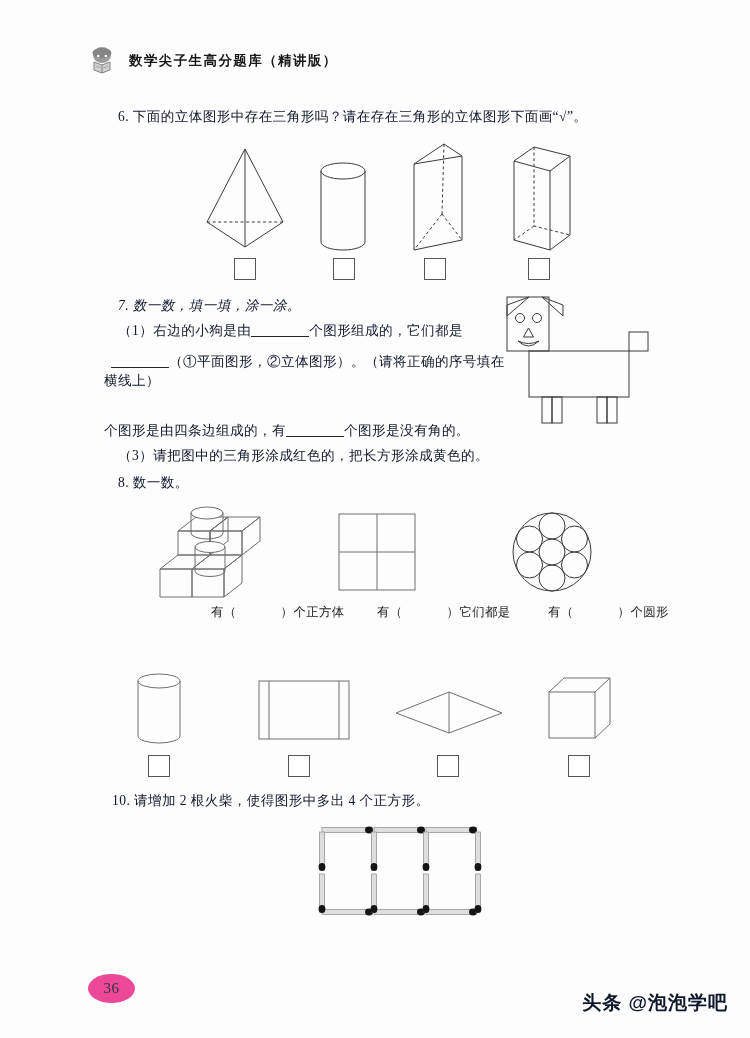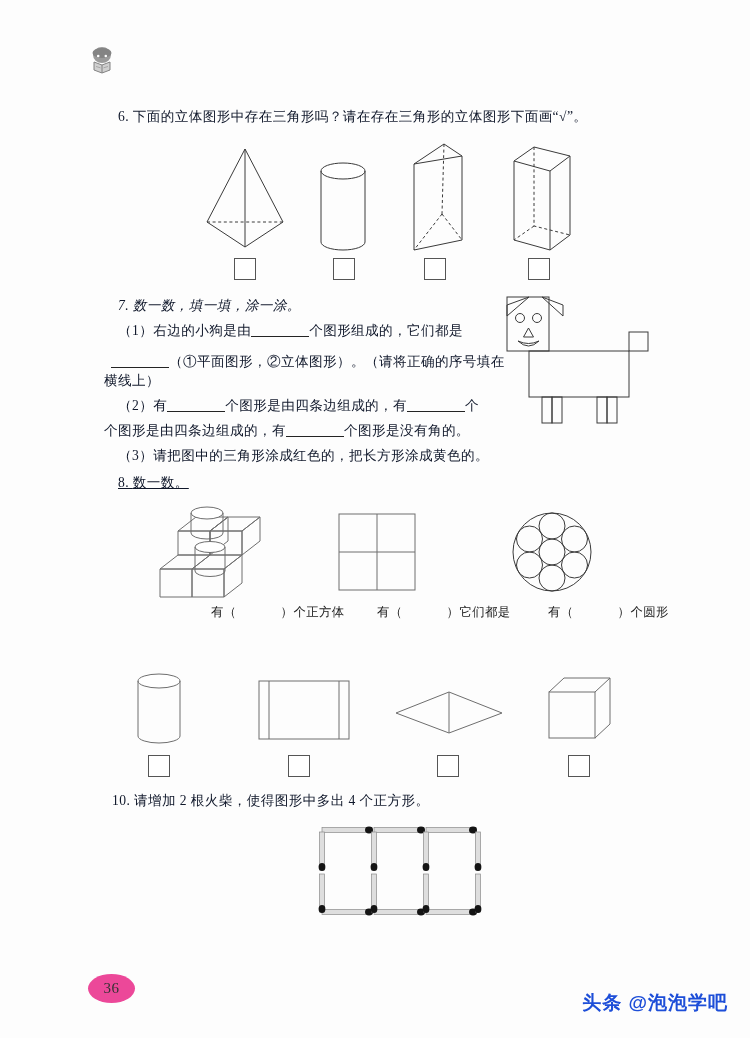--- a/index.html
+++ b/index.html
@@ -104,21 +104,21 @@
     justify-content: center;
     letter-spacing: .5px;
   }
   #watermark {
     position: absolute;
     right: 22px;
     top: 990px;
     font-family: "Liberation Sans", "DejaVu Sans", sans-serif;
     font-size: 19px;
     font-weight: bold;
-    color: #1d4ed8;
+    color: #0f172a;
     letter-spacing: 1px;
     white-space: nowrap;
   }
 </style>
 </head>
 <body>
 
 <div id="page">
 
   <div id="header">
@@ -126,20 +126,21 @@
       <svg width="34" height="34" viewBox="0 0 34 34">
         <ellipse cx="17" cy="11" rx="9" ry="8" fill="#8b8b8b"></ellipse>
         <ellipse cx="17" cy="9" rx="9.5" ry="5" fill="#6f6f6f"></ellipse>
         <circle cx="13.2" cy="12" r="1.3" fill="#ffffff"></circle>
         <circle cx="20.8" cy="12" r="1.3" fill="#ffffff"></circle>
         <path d="M9 18 L17 21 L25 18 L25 26 L17 29 L9 26 Z" fill="#c9c9c9" stroke="#6d6d6d" stroke-width="1"></path>
         <path d="M17 21 L17 29" stroke="#6d6d6d" stroke-width="1"></path>
         <path d="M11 22.5 L15.5 23.8 M18.5 23.8 L23 22.5" stroke="#8d8d8d" stroke-width=".8"></path>
       </svg>
     </span>
+    <span class="title">数学尖子生高分题库（精讲版）</span>
   </div>
 
   <div class="qtext" style="left:118px; top:104px;">
     <span>6.</span>
     <span>下面的立体图形中存在三角形吗？请在存在三角形的立体图形下面画“√”。</span>
   </div>
 
   <div class="fig" style="left:195px; top:145px;">
     <svg width="100" height="110" viewBox="0 0 100 110">
       <path class="stroke" d="M50 4 L12 77 L50 102 L88 77 Z"></path>
@@ -192,23 +193,20 @@
   </div>
 
   <div class="qtext" style="left:111px; top:343px;margin-top:6px;">
     <span class="blank b-long"></span><span>（①平面图形，②立体图形）。（请将正确的序号填在</span>
   </div>
 
   <div class="qtext" style="left:104px; top:368px;">
     <span>横线上）</span>
   </div>
 
-  <div class="qtext" style="left:118px; top:393px;">
-    <span>（2）有</span><span class="blank b-long"></span><span>个图形是由四条边组成的，有</span><span class="blank b-long"></span><span>个</span>
-  </div>
 
   <div class="qtext" style="left:104px; top:418px;">
     <span>个图形是由四条边组成的，有</span><span class="blank b-long"></span><span>个图形是没有角的。</span>
   </div>
 
   <div class="qtext" style="left:118px; top:443px;">
     <span>（3）请把图中的三角形涂成红色的，把长方形涂成黄色的。</span>
   </div>
 
   <div class="fig" style="left:485px; top:288px;">
@@ -231,21 +229,21 @@
 
       <rect class="stroke" x="144" y="44" width="19" height="19"></rect>
 
       <rect class="stroke" x="57" y="109" width="10" height="26"></rect>
       <rect class="stroke" x="67" y="109" width="10" height="26"></rect>
       <rect class="stroke" x="112" y="109" width="10" height="26"></rect>
       <rect class="stroke" x="122" y="109" width="10" height="26"></rect>
     </svg>
   </div>
 
-  <div class="qtext" style="left:118px; top:470px;text-decoration:underline;">
+  <div class="qtext" style="left:118px; top:470px;">
     <span>8.</span>
     <span>数一数。</span>
   </div>
 
   <div class="fig" style="left:146px; top:503px;">
     <svg width="130" height="98" viewBox="0 0 130 98">
 
       <path class="stroke-l" d="M14 66 L14 94 L46 94 L46 66 Z"></path>
       <path class="stroke-l" d="M46 66 L46 94 L78 94 L78 66 Z"></path>
 

